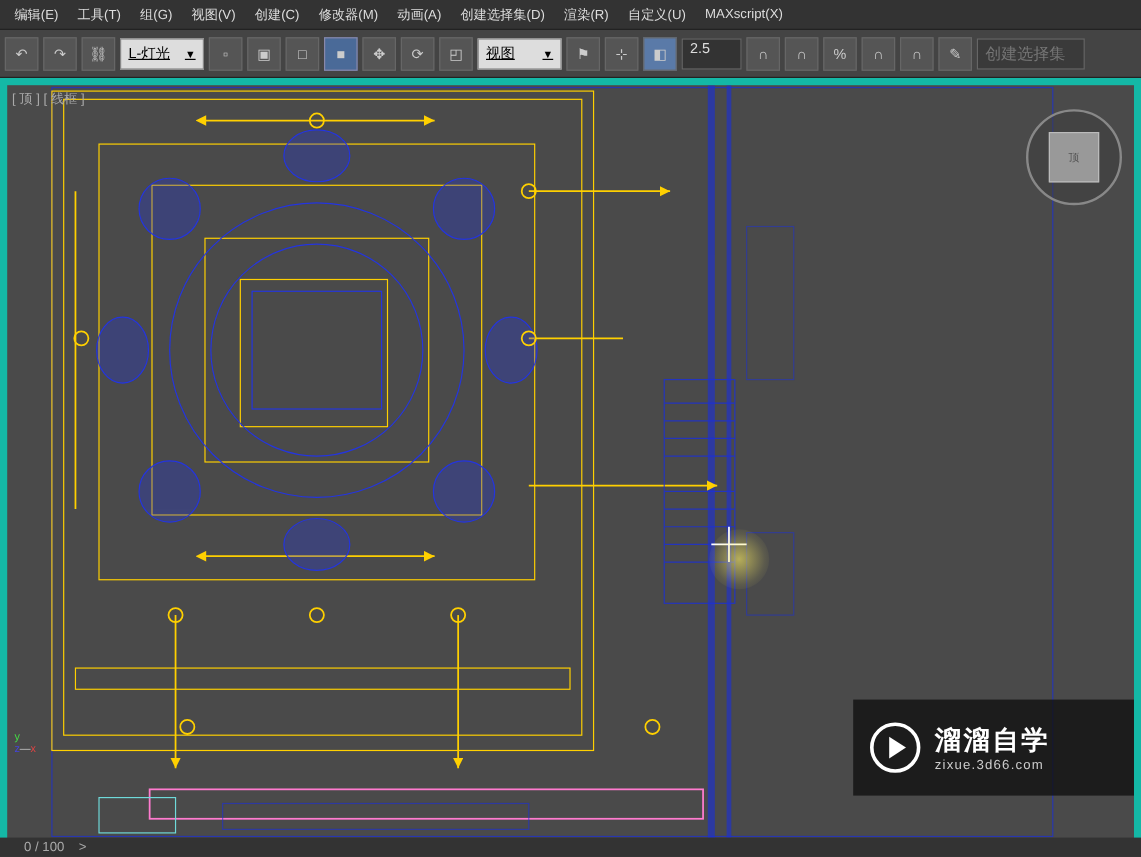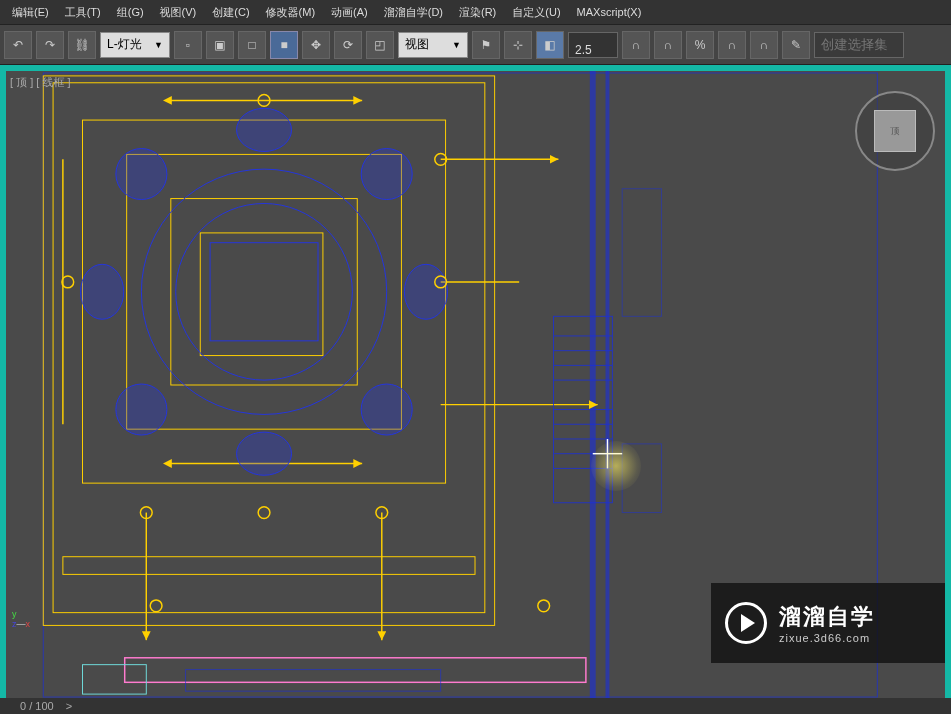--- a/index.html
+++ b/index.html
@@ -53,37 +53,38 @@
       height: 26px;
       background: #ddd;
       border: 1px solid #888;
       padding: 0 6px;
       min-width: 70px;
       display: flex;
       align-items: center;
       justify-content: space-between;
       cursor: pointer;
       color: #000;
+      text-decoration: underline;
     }
     .tb-dropdown .arrow { font-size: 9px; margin-left: 6px; }
     .tb-input {
       height: 26px;
       background: #3a3a3a;
       border: 1px solid #666;
       color: #fef9c3;
       padding: 0 6px;
       width: 90px;
     }
     .tb-spinner {
       height: 26px;
       background: #333;
       border: 1px solid #666;
       color: #ddd;
       display: flex;
-      align-items: flex-end;
+      align-items: flex-start;
       padding: 0 6px;
       width: 50px;
     }
     .viewport-area {
       position: relative;
       width: 100%;
       height: 640px;
       background: #4a4a4a;
       border: 6px solid #14b8a6;
     }
@@ -202,21 +203,21 @@
 <body>
 
 <div class="menubar">
   <span>编辑(E)</span>
   <span>工具(T)</span>
   <span>组(G)</span>
   <span>视图(V)</span>
   <span>创建(C)</span>
   <span>修改器(M)</span>
   <span>动画(A)</span>
-  <span>溜溜自学(D)</span>
+  <span>创建选择集(D)</span>
   <span>渲染(R)</span>
   <span>自定义(U)</span>
   <span>MAXscript(X)</span>
 </div>
 
 <div class="toolbar">
   <div class="tb-icon">↶</div>
   <div class="tb-icon">↷</div>
   <div class="tb-icon">⛓</div>
   <div class="tb-dropdown">

